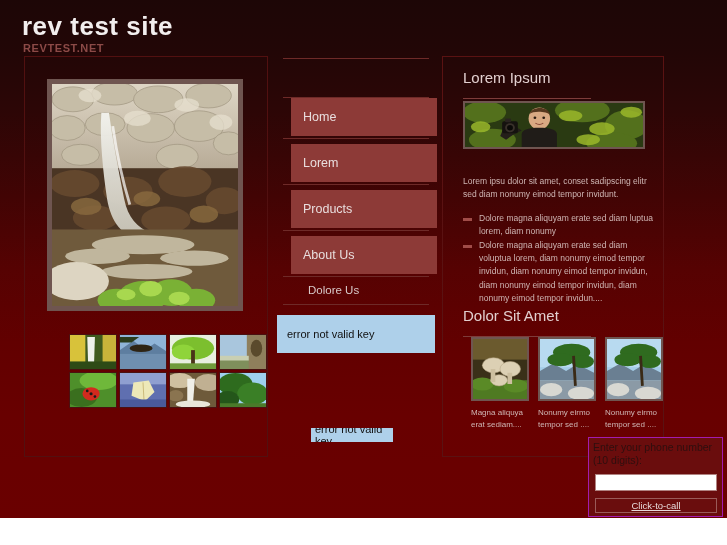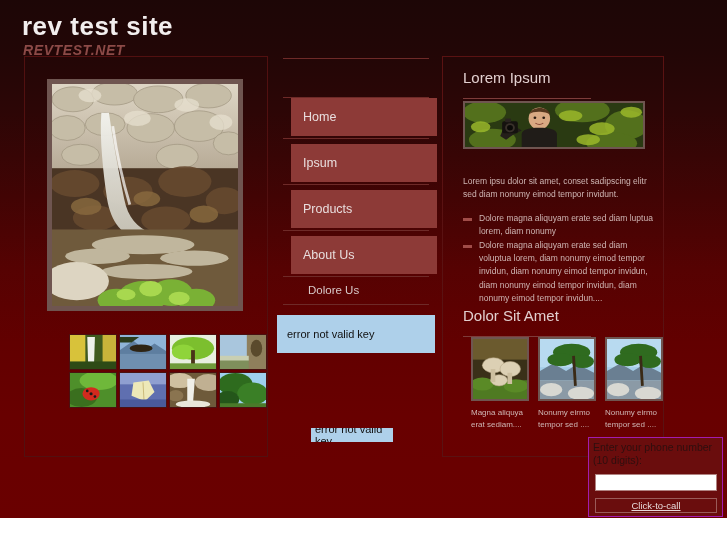--- a/index.html
+++ b/index.html
@@ -29,22 +29,22 @@
     width: 727px; height: 56px;
   }
   #site-title {
     position: absolute; left: 22px; top: 11px;
     font-size: 26px; font-weight: bold;
     color: #f2eeee; letter-spacing: 0.5px;
     white-space: nowrap;
   }
   #site-sub {
     position: absolute; left: 23px; top: 42px;
-    font-size: 14px; font-weight: bold;
-    color: #8c4a47; letter-spacing: 0.6px; font-style: italic;
+    font-size: 11px; font-weight: bold;
+    color: #8c4a47; letter-spacing: 0.6px;
   }
   
   .panel {
     position: absolute;
     border: 1px solid #521010;
   }
   #left-panel  { left: 24px;  top: 56px; width: 244px; height: 401px; }
   #mid-panel   { left: 276px; top: 56px; width: 158px; height: 401px; border-color: transparent; }
   #right-panel { left: 442px; top: 56px; width: 222px; height: 401px; border-color: #5a1212; }
 
@@ -386,21 +386,21 @@
     </div>
   </div>
 
   <div class="panel" id="mid-panel">
     <div class="nav-sep" style="top:1px;"></div>
     <div class="nav-sep" style="top:40px;"></div>
 
     <div class="nav-btn" style="top:41px;">Home</div>
     <div class="nav-sep" style="top:81px;"></div>
 
-    <div class="nav-btn" style="top:87px;">Ipsum</div>
+    <div class="nav-btn" style="top:87px;">Lorem</div>
     <div class="nav-sep" style="top:127px;"></div>
 
     <div class="nav-btn" style="top:133px;">Products</div>
     <div class="nav-sep" style="top:173px;"></div>
 
     <div class="nav-btn" style="top:179px;">About Us</div>
     <div class="nav-sep" style="top:219px;"></div>
 
     <div class="nav-btn plain" style="top:220px;">Dolore Us</div>
     <div class="nav-sep" style="top:247px;"></div>

